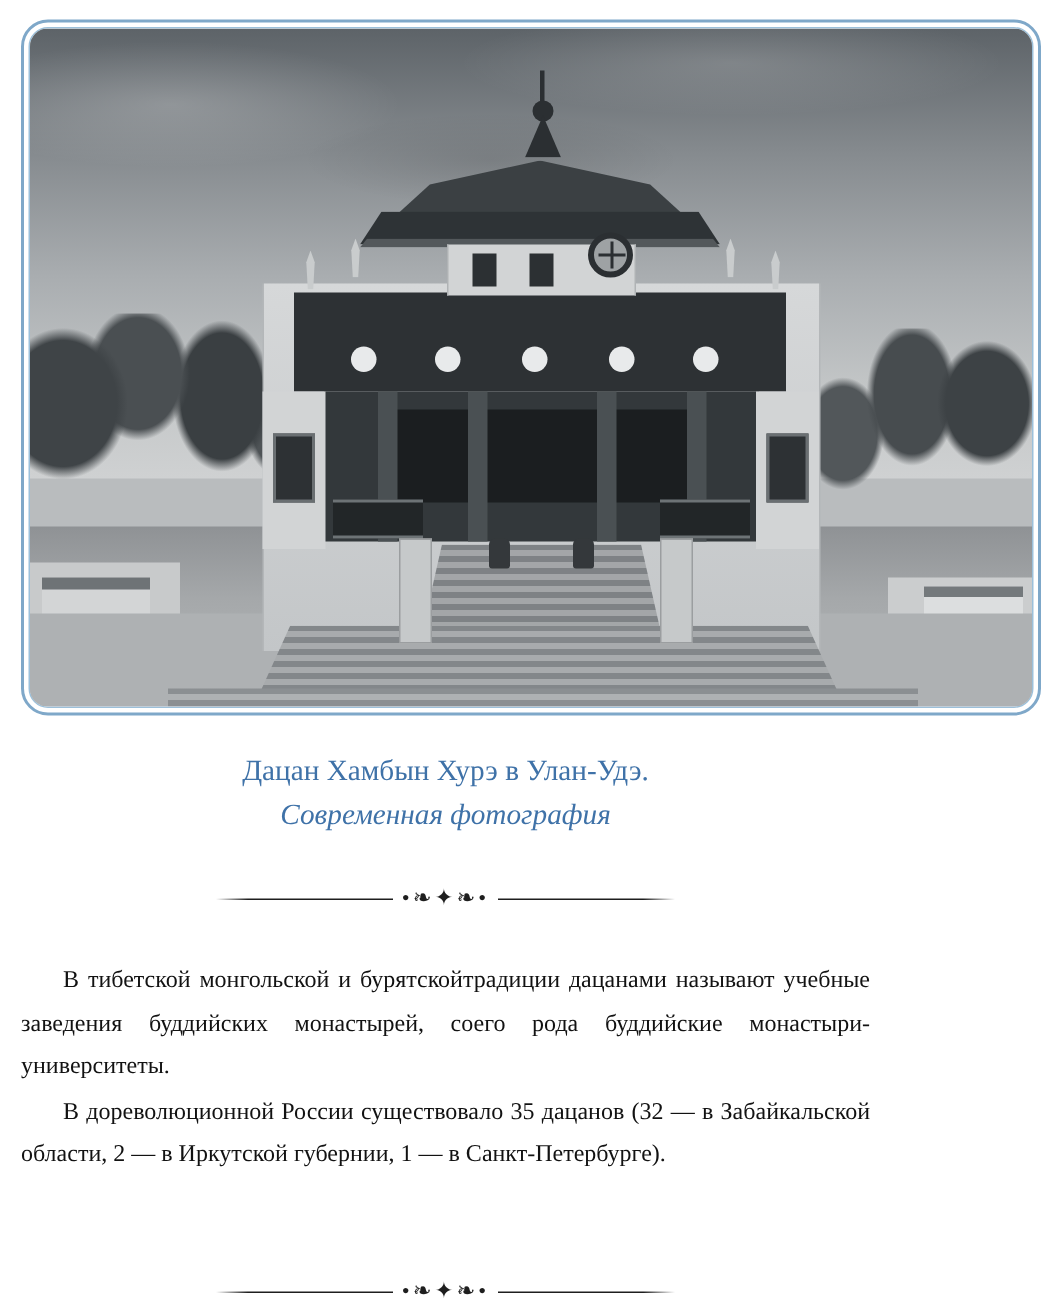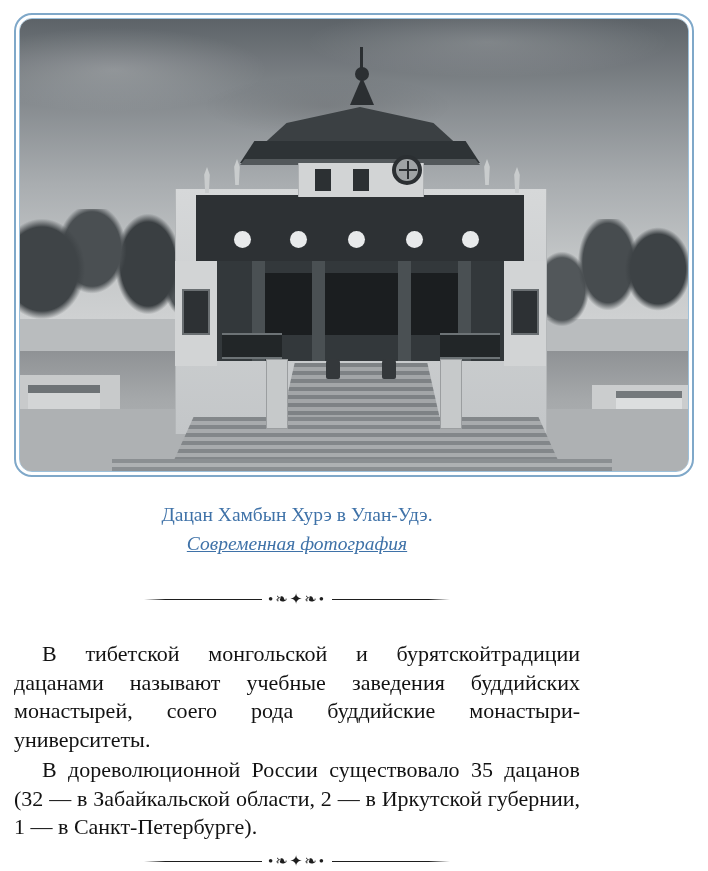--- a/index.html
+++ b/index.html
@@ -301,21 +301,20 @@
     position: absolute;
     left: 0; right: 0;
     top: 500px;
     text-align: center;
     color: #3f72a8;
     font-size: 19.5px;
     line-height: 29px;
   }
   .caption .line2 {
     font-style: italic;
-    text-decoration: underline;
   }
 
   
   .divider {
     position: absolute;
     left: 0; right: 0;
     display: flex;
     align-items: center;
     justify-content: center;
     gap: 6px;
@@ -339,21 +338,21 @@
   }
   .divider-1 { top: 592px; }
   .divider-2 { top: 854px; }
 
   
   .body-text {
     position: absolute;
     left: 14px;
     right: 14px;
     top: 640px;
-    font-size: 22px;
+    font-size: 16px;
     line-height: 28.5px;
     text-align: justify;
     text-justify: inter-word;
     color: #121212;
   }
   .body-text p {
     margin: 0;
     text-indent: 28px;
   }
   .body-text p + p {

